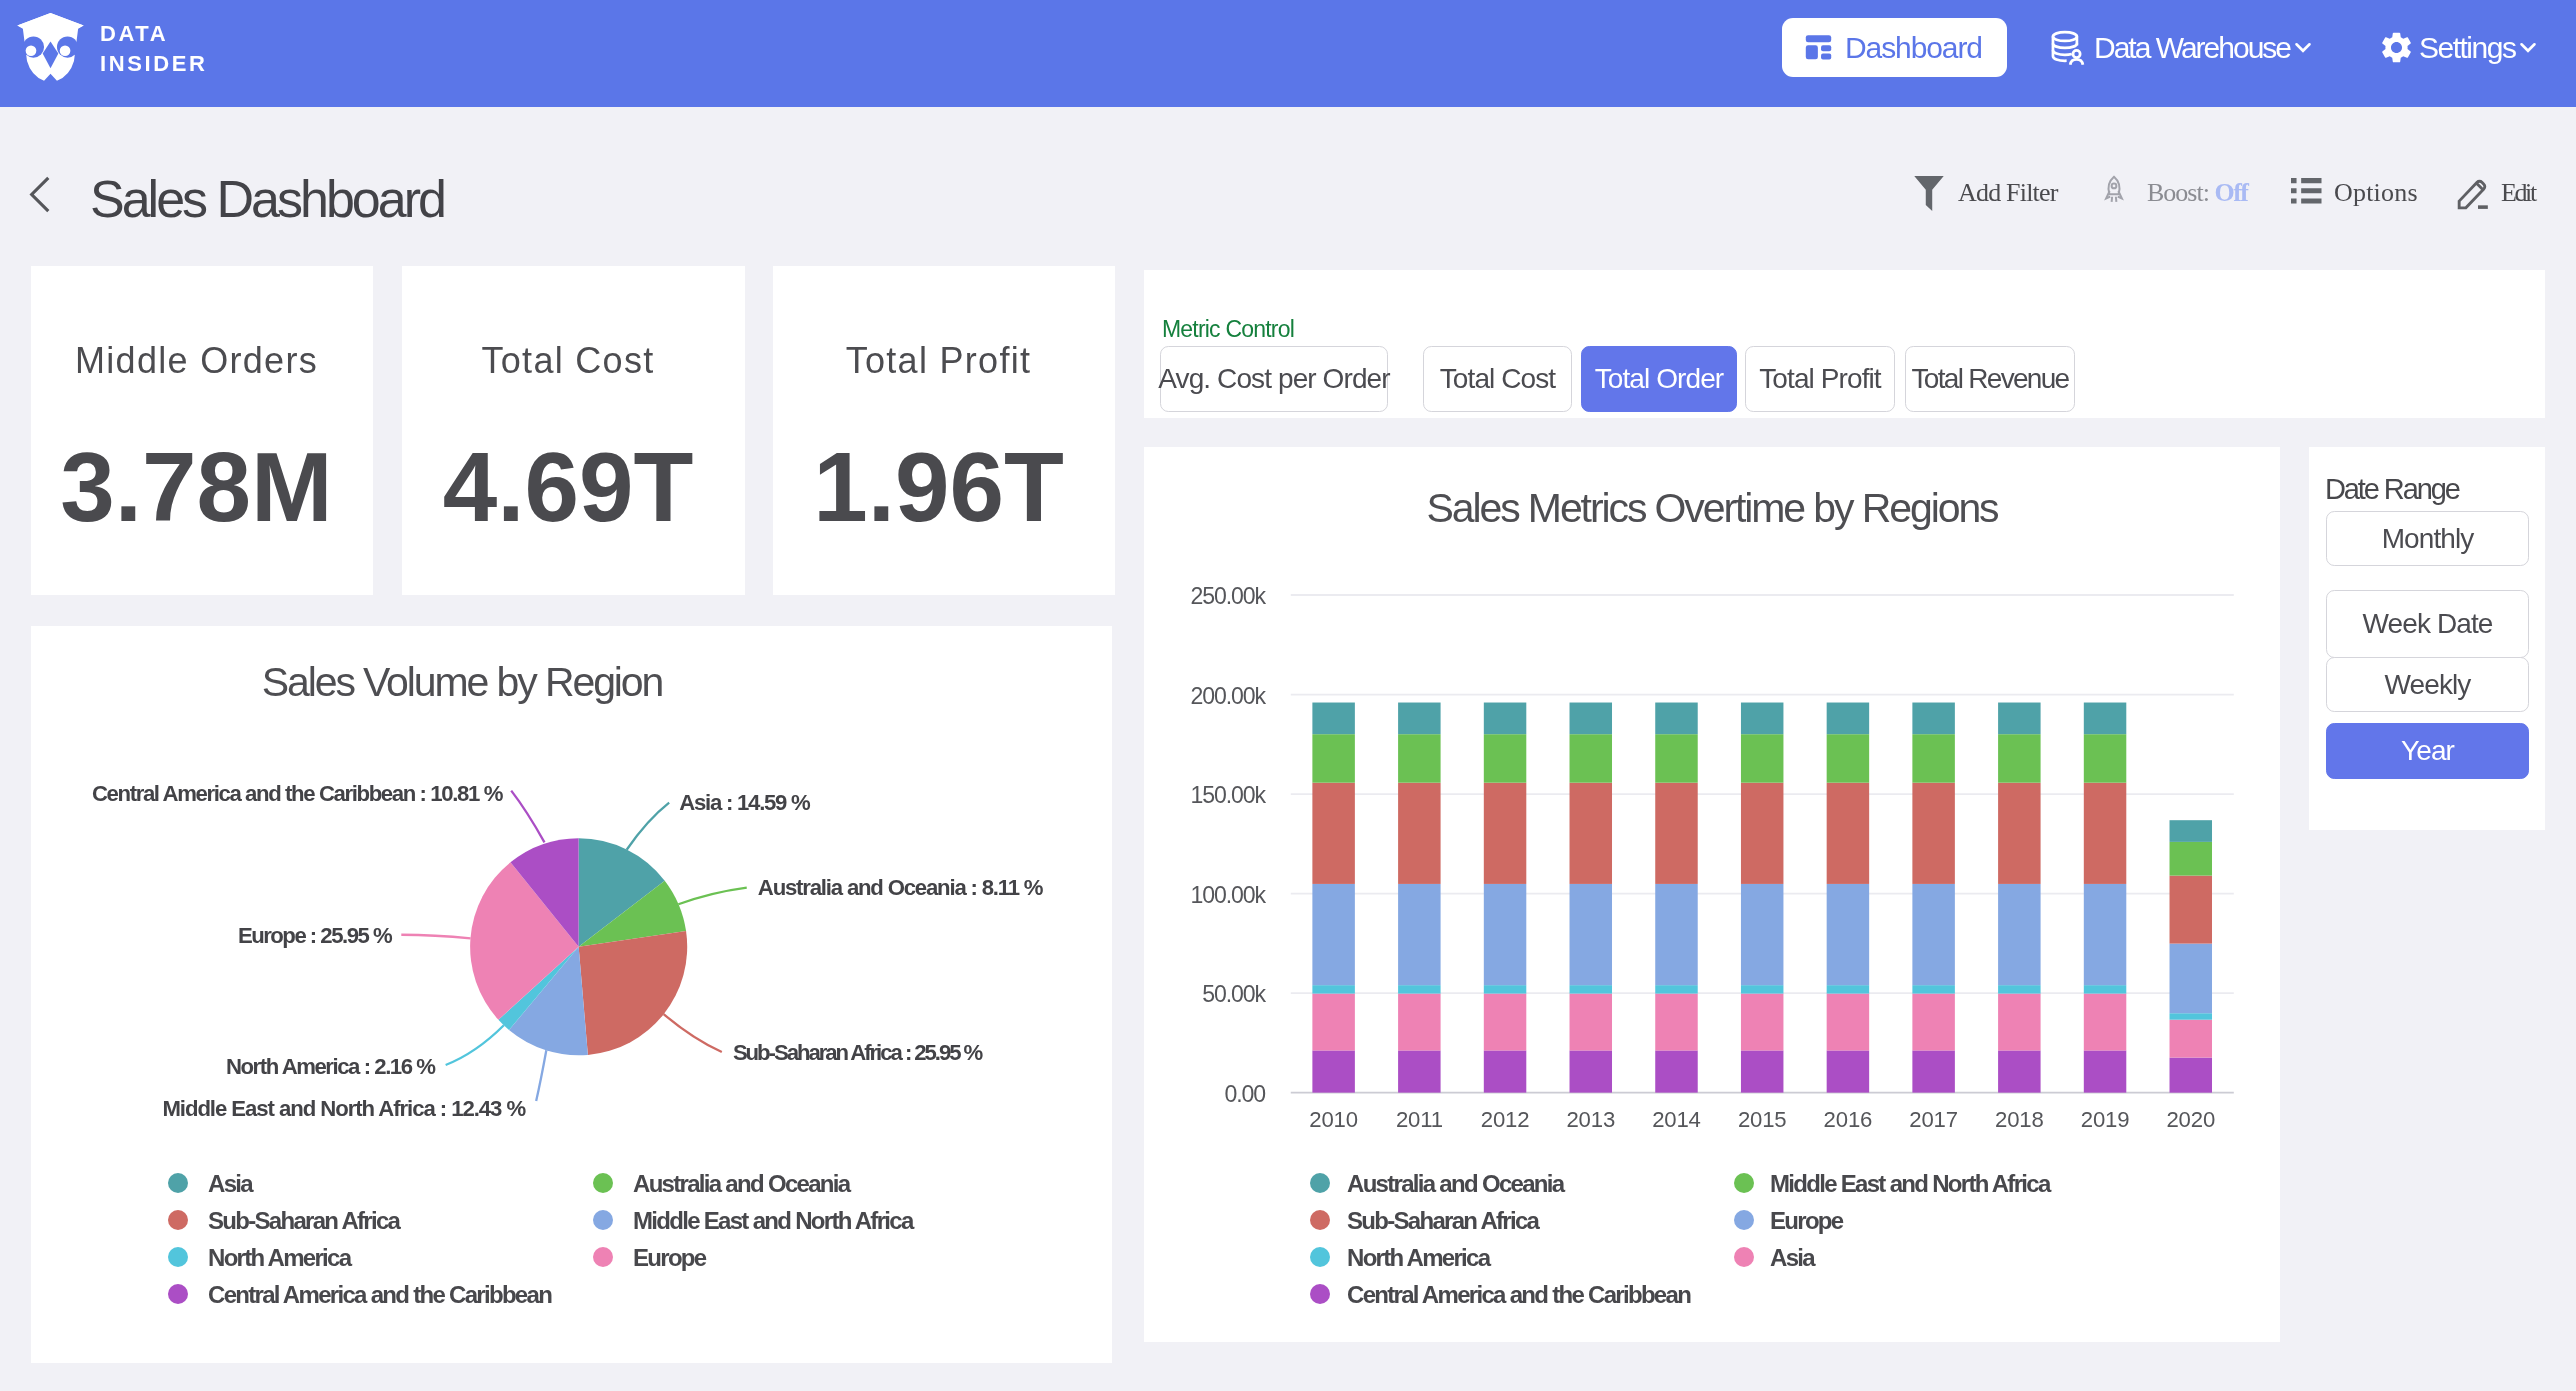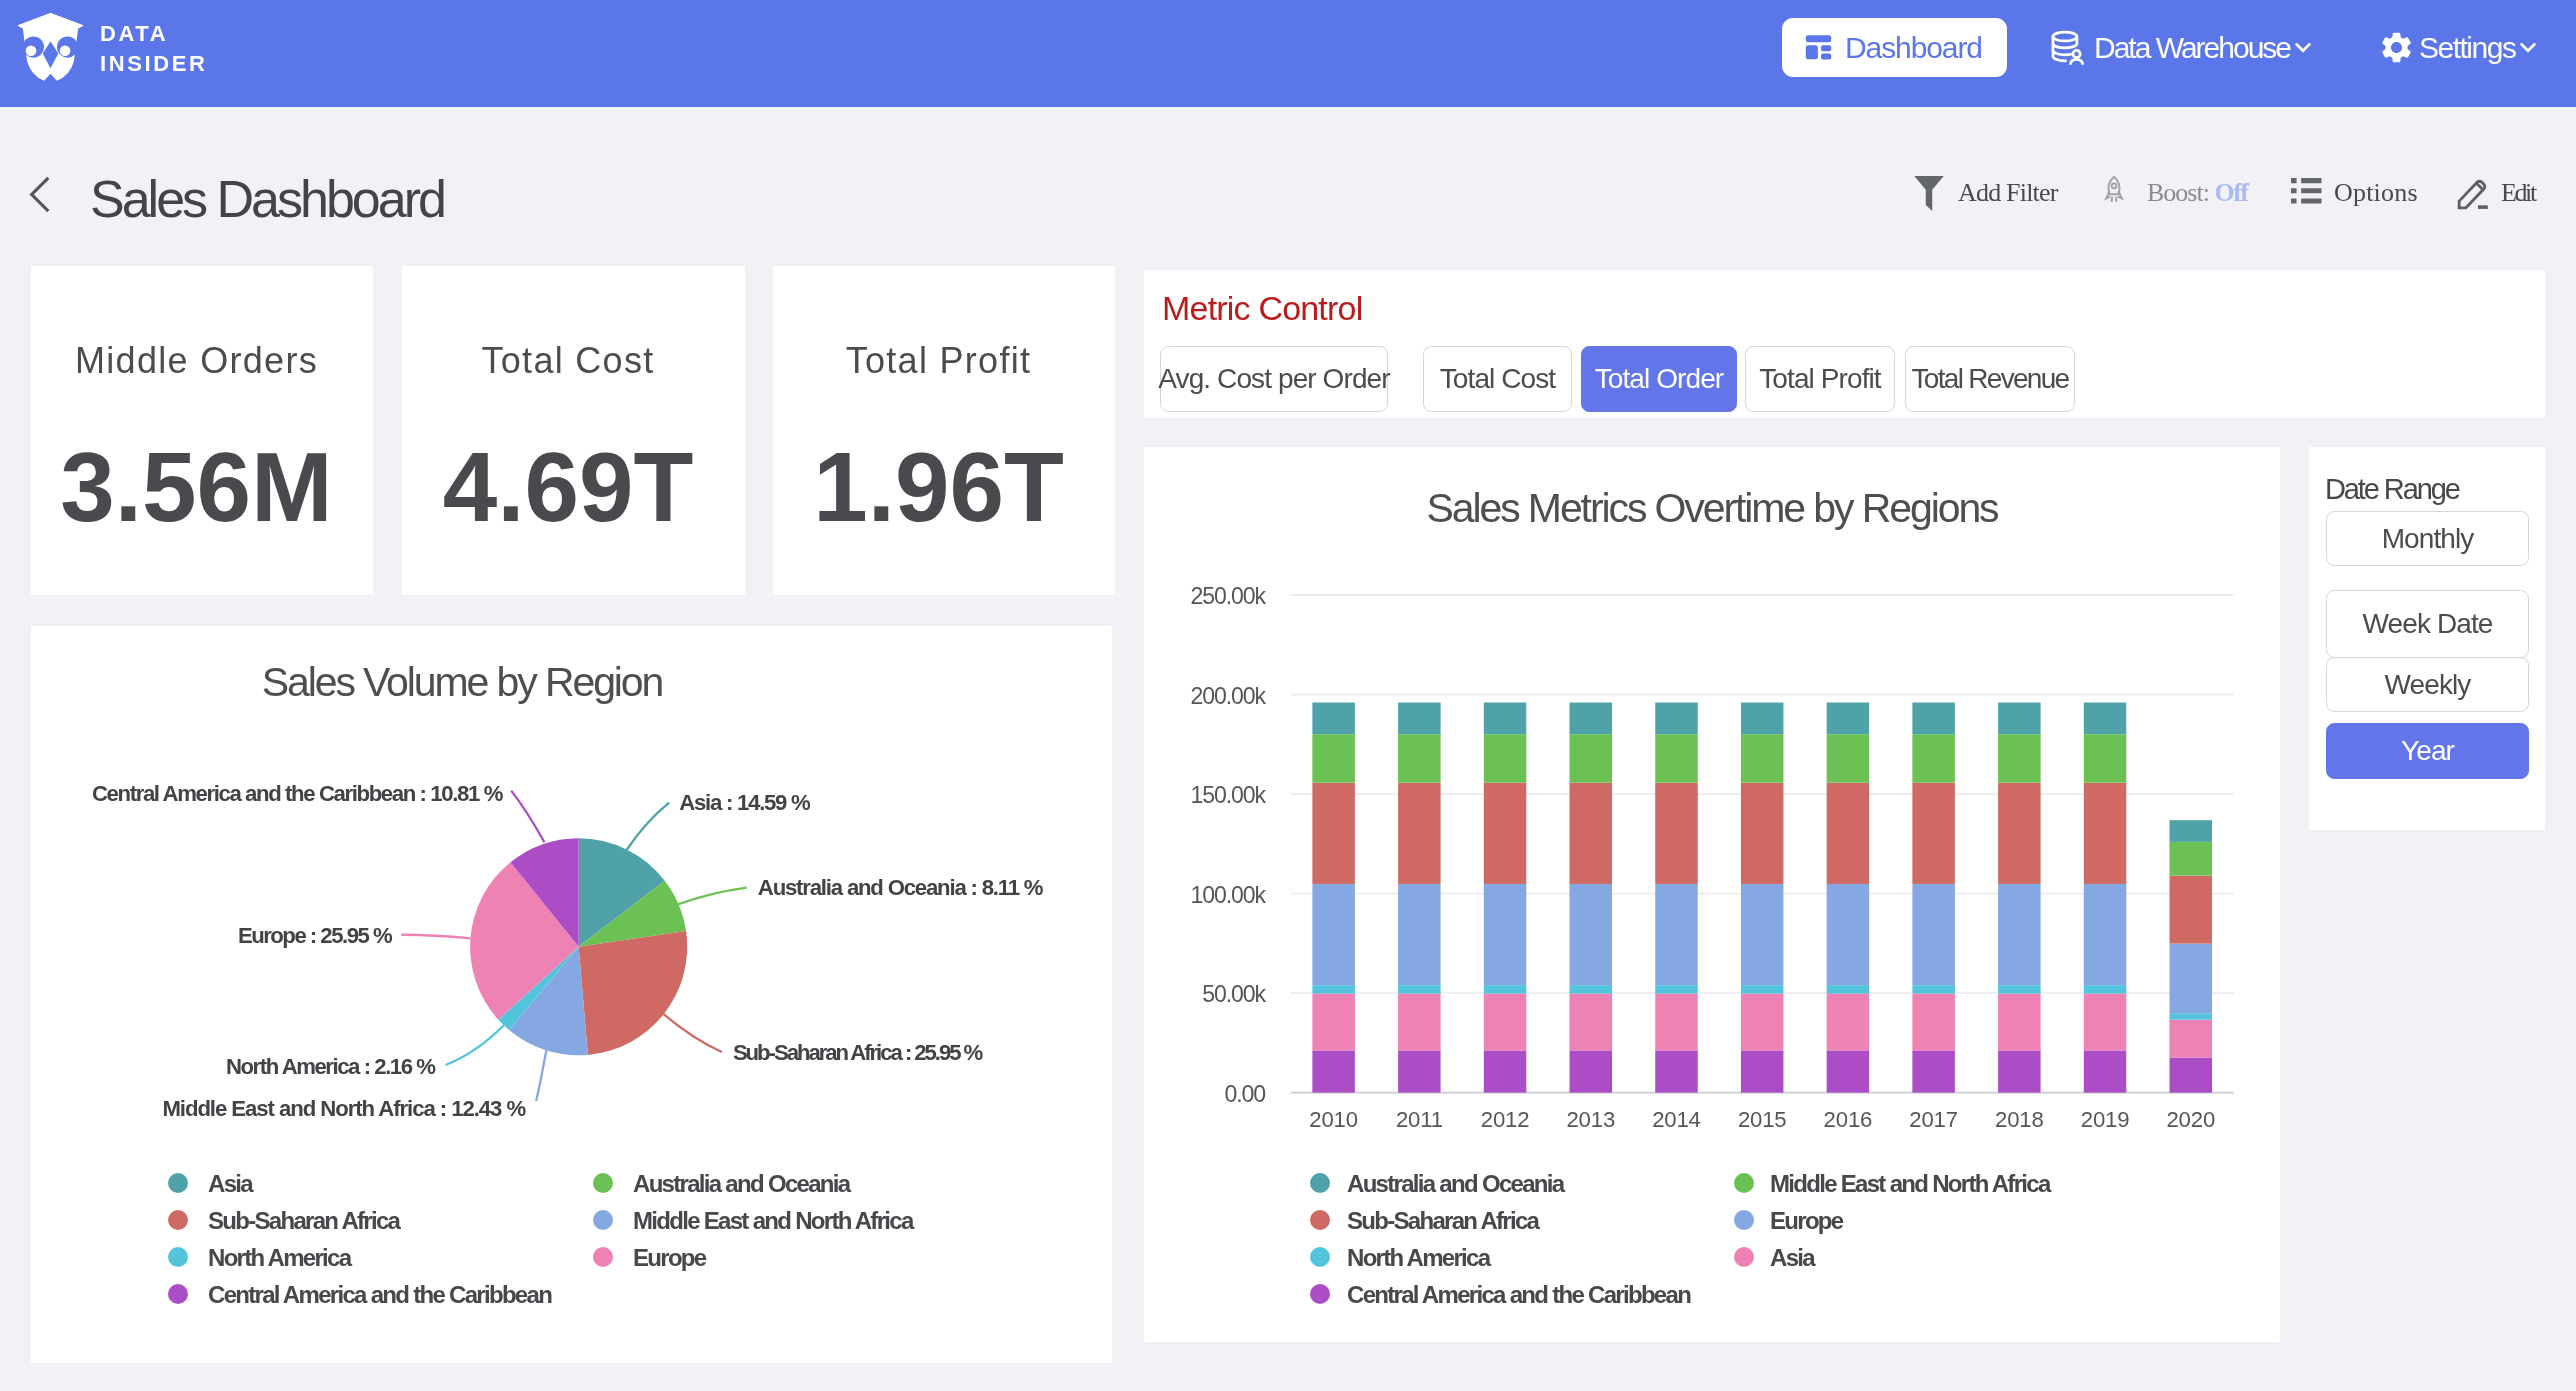--- a/index.html
+++ b/index.html
@@ -88,33 +88,33 @@
   </svg>
 <div class="htxt" style="left:2334px;top:176px;letter-spacing:0.2px">Options</div>
 <svg class="abs" style="left:2452px;top:172px" width="43" height="43" viewBox="0 0 24 24" fill="none" stroke="#5f6064" stroke-width="1.6">
     <path d="M13.56 6.19l3.75 3.75M4 16.25 L14 5.75 a1.9 1.9 0 0 1 2.7 0 l1.05 1.05 a1.9 1.9 0 0 1 0 2.7 L7.75 20 H4 Z"></path>
     <path d="M14.5 19.6 H20" stroke-width="2"></path>
   </svg>
 <div class="htxt" style="left:2501px;top:176px;letter-spacing:-2.4px">Edit</div>
 
 <div class="card kpi" style="left:31px;top:266px;width:342px;height:329px">
   <div class="lbl">Middle Orders</div>
-    <div class="num">3.56M</div>
+    <div class="num">3.78M</div>
 </div>
 <div class="card kpi" style="left:402px;top:266px;width:343px;height:329px">
   <div class="lbl">Total Cost</div>
     <div class="num">4.69T</div>
 </div>
 <div class="card kpi" style="left:773px;top:266px;width:342px;height:329px">
   <div class="lbl">Total Profit</div>
     <div class="num">1.96T</div>
 </div>
 
 <div class="card" style="left:1144px;top:270px;width:1401px;height:148px"></div>
-<div class="abs" style="left:1162px;top:292px;font-size:34px;line-height:33px;letter-spacing:-0.8px;color:#b91c1c">Metric Control</div>
+<div class="abs" style="left:1162px;top:313px;font-size:23px;line-height:33px;letter-spacing:-0.8px;color:#15803d">Metric Control</div>
 <div class="btn" style="left:1160px;top:346px;width:228px;height:66px">Avg. Cost per Order</div>
 <div class="btn" style="left:1423px;top:346px;width:149px;height:66px">Total Cost</div>
 <div class="btn sel" style="left:1581px;top:346px;width:156px;height:66px">Total Order</div>
 <div class="btn" style="left:1745px;top:346px;width:150px;height:66px">Total Profit</div>
 <div class="btn" style="left:1905px;top:346px;width:170px;height:66px;letter-spacing:-1.7px">Total Revenue</div>
 
 <div class="card" style="left:31px;top:626px;width:1081px;height:737px"></div>
 <div class="cardtitle" style="left:31px;top:660px;width:862px">Sales Volume by Region</div>
 
 <div class="card" style="left:1144px;top:447px;width:1136px;height:895px"></div>

